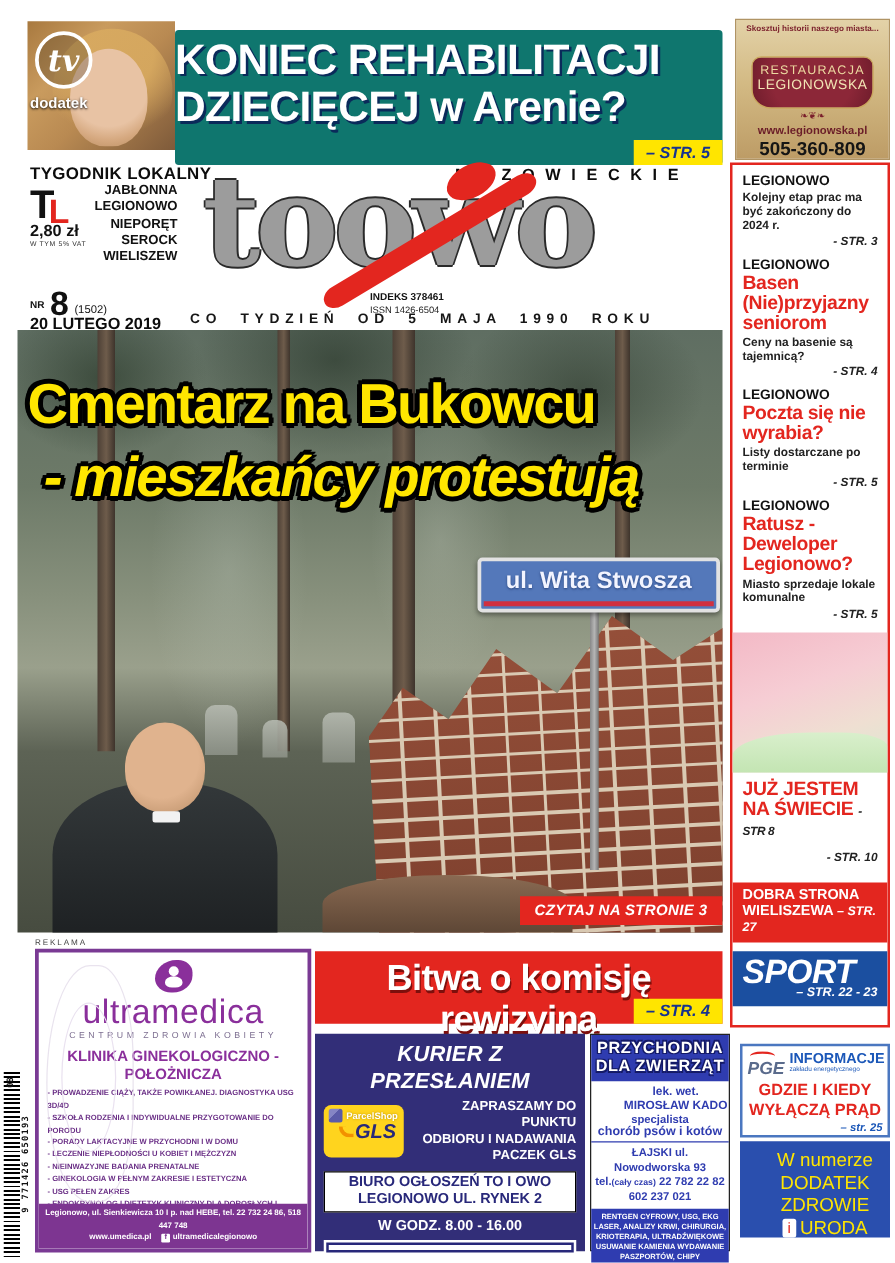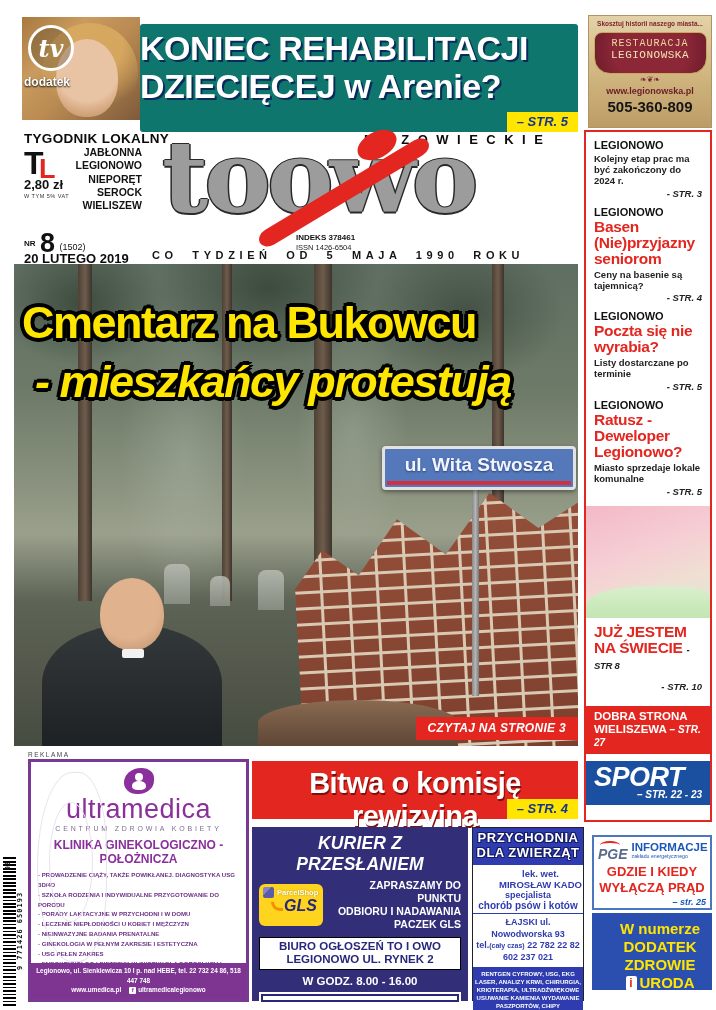--- a/index.html
+++ b/index.html
@@ -21,23 +21,23 @@
   .blue-banner { left:140px; top:24px; width:438px; height:108px; background:#0f766e; border-radius:3px; text-align:left; }
   .blue-banner .l1, .blue-banner .l2 { color:#fff; font-weight:800; font-size:34px; letter-spacing:-.5px; line-height:1.12;
     text-shadow:2px 2px 0 #0a2a5a; }
   .blue-banner .l1 { margin-top:5px; }
   .yellow-tag { position:absolute; bottom:0; right:0; background:#ffe500; color:#16338f;
     font:italic 800 13px "Liberation Sans", sans-serif; padding:2px 10px 3px; }
 
   .rest-ad { left:588px; top:15px; width:124px; height:113px; padding:4px 3px; text-align:center;
     background:linear-gradient(180deg,#e3d2a8 0%,#d3ba84 45%,#bd9c66 100%); border:1px solid #b09464; }
   .rest-tag { color:#7a1f2b; font-weight:800; font-size:6.5px; }
-  .rest-shield { margin:5px auto 2px; width:113px; height:42px; border-radius:8px 8px 16px 16px;
+  .rest-shield { margin:18px auto 2px; width:98px; height:42px; border-radius:8px 8px 16px 16px;
     background:radial-gradient(circle at 50% 40%, #8c2738 0 60%, #6d1c2b 100%); border:1px solid #caa85e;
-    color:#ecd9a0; font-family:Liberation Mono, monospace; padding-top:5px; }
+    color:#ecd9a0; font-family:Liberation Sans, sans-serif; padding-top:5px; }
   .rest-n1 { font-size:10px; letter-spacing:1px; }
   .rest-n2 { font-size:11px; letter-spacing:.5px; color:#f2e4b4; }
   .rest-orn { color:#7a1f2b; font-size:8px; line-height:7px; }
   .rest-web { color:#6b1d28; font-weight:800; font-size:9px; margin-top:3px; }
   .rest-phone { color:#151515; font-weight:800; font-size:15px; margin-top:2px; }
 
   
   .mh-weekly { left:24px; top:131px; font-weight:900; font-size:13.5px; letter-spacing:.3px; color:#0c0c0c; }
   .tl-logo { left:24px; top:149px; width:40px; height:34px; }
   .tl-t { position:absolute; left:0; top:-4px; font:900 32px "Liberation Sans",sans-serif; color:#111; }
@@ -180,21 +180,21 @@
   .pge { left:592px; top:835px; width:120px; height:75px; border:2px solid #4b77c0; background:#fff; padding:2px 4px; }
   .pge-row { display:flex; align-items:center; gap:4px; }
   .pge-logo { position:relative; font:italic 900 14px "Liberation Sans",sans-serif; color:#5a6b8c; padding-top:7px; }
   .pge-arc { position:absolute; left:2px; top:2px; width:20px; height:8px; border-top:2.5px solid #e3261f; border-radius:50%; }
   .pge-info1 { color:#1b57b8; font-weight:900; font-size:11.5px; line-height:1; }
   .pge-info2 { color:#1b57b8; font-size:5.2px; }
   .pge-title { text-align:center; color:#e3261f; font-weight:900; font-size:13px; line-height:1.25; margin-top:2px; }
   .pge-page { text-align:right; color:#1b57b8; font:italic 700 9px "Liberation Sans",sans-serif; }
 
   .wnum { left:592px; top:913px; width:120px; height:77px; background:#2a4fae; text-align:center; padding-top:7px; }
-  .wnum div { color:#ffe500; font-weight:700; font-size:15px; line-height:1.2;padding-left:16px; }
+  .wnum div { color:#ffe500; font-weight:400; font-size:15px; line-height:1.2;padding-left:16px; }
   .wnum .ibox { display:inline-block; background:#fff; color:#e3261f; width:11px; font-size:12px; line-height:15px;
     border-radius:2px; margin-right:3px; vertical-align:1px; }
 </style>
 </head>
 <body>
 
 <div class="page">
 
   <div class="abs tv-promo">
     <div class="tv-hair"></div>

